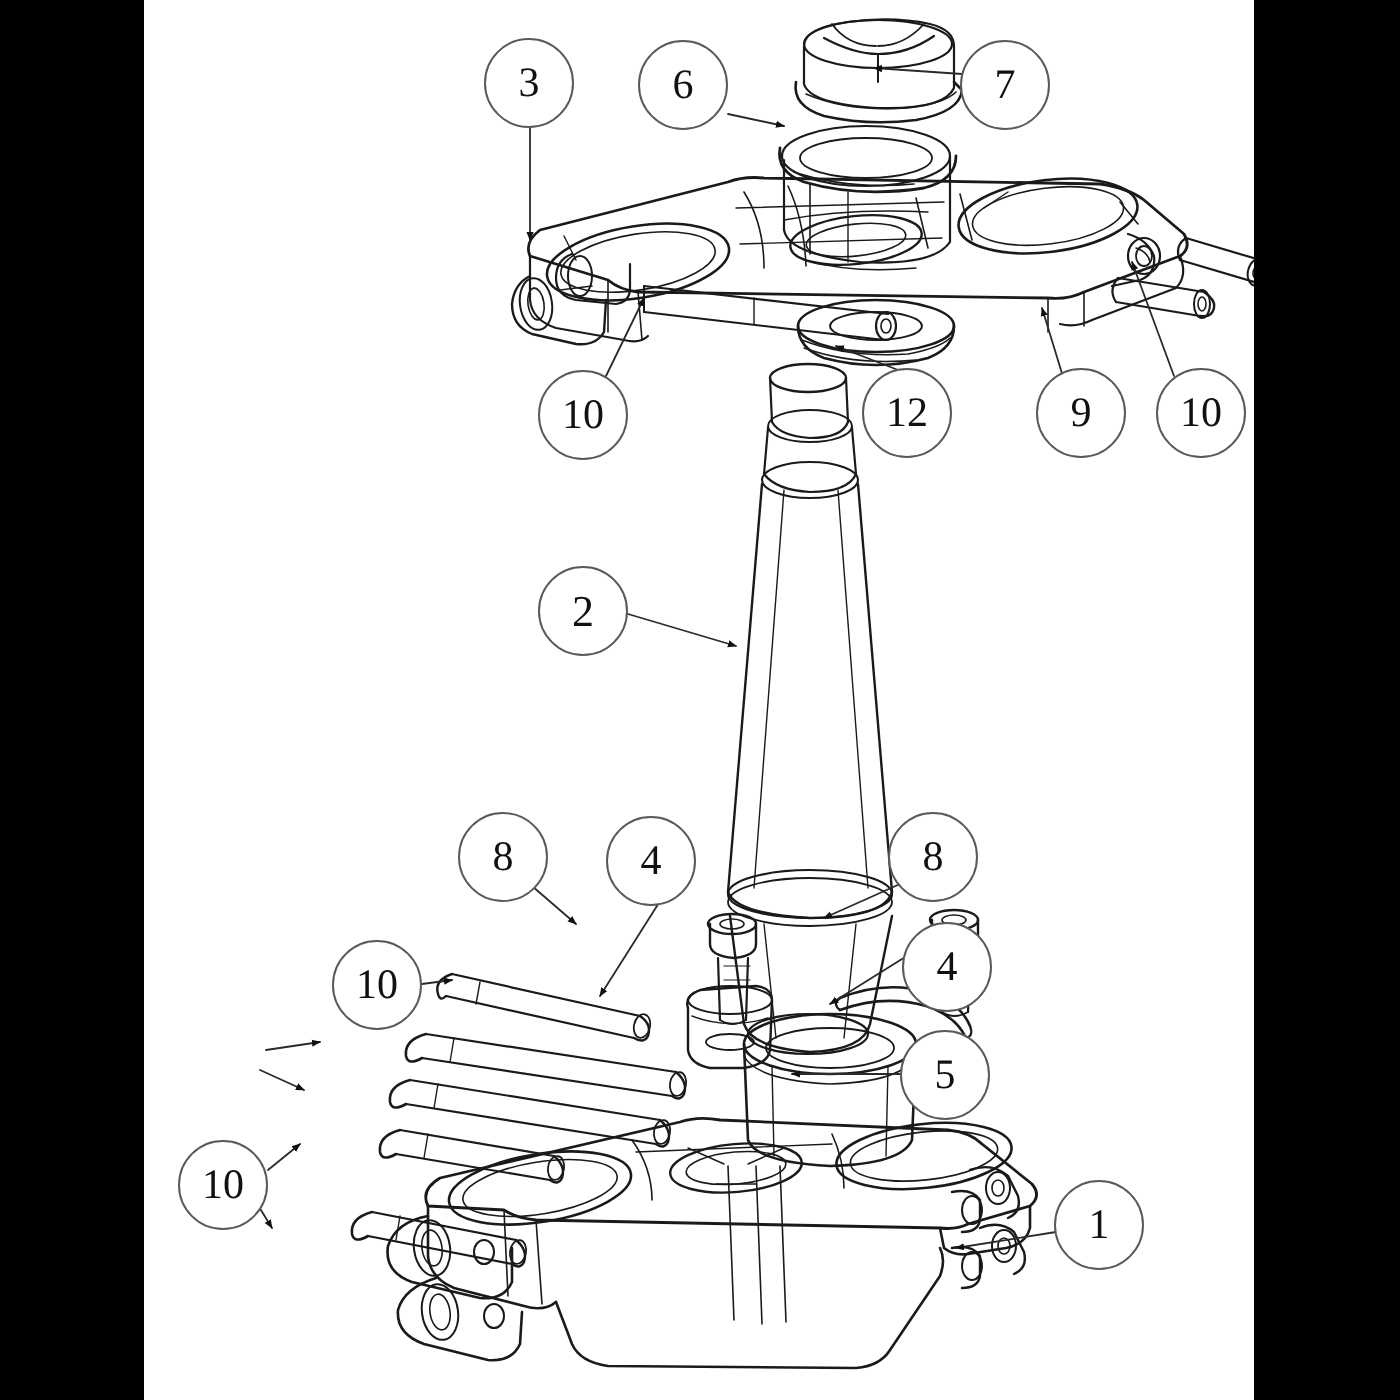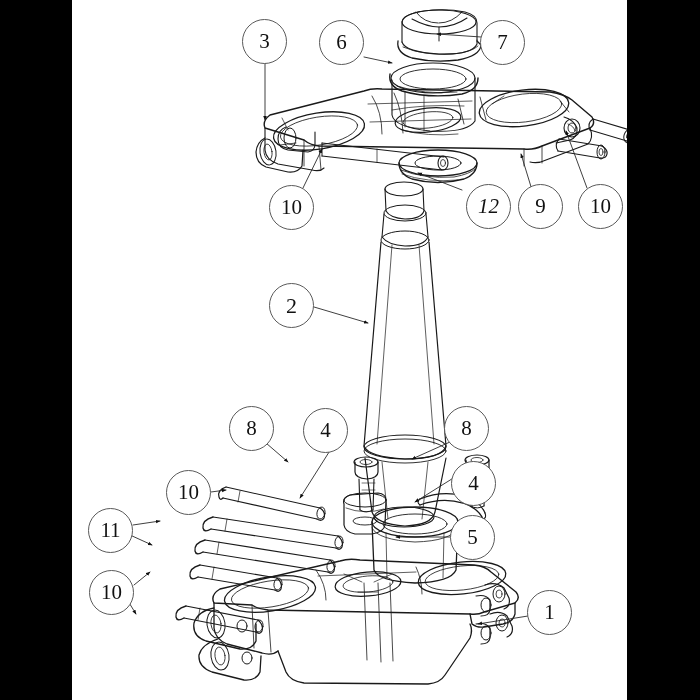--- a/index.html
+++ b/index.html
@@ -337,28 +337,27 @@
           <line x1="56" y1="601" x2="64" y2="614" marker-end="url(#arrow)"></line>
           <line x1="456" y1="616" x2="406" y2="624" marker-end="url(#arrow)"></line>
         </g>
       </g>
     </svg>
 
     <div class="balloon" style="left:170px;top:19px;">3</div>
     <div class="balloon" style="left:247px;top:20px;">6</div>
     <div class="balloon" style="left:408px;top:20px;">7</div>
     <div class="balloon" style="left:197px;top:185px;">10</div>
-    <div class="balloon" style="left:394px;top:184px;font-style:italic;">12</div>
+    <div class="balloon" style="left:359px;top:184px;">12</div>
     <div class="balloon" style="left:446px;top:184px;">9</div>
     <div class="balloon" style="left:506px;top:184px;">10</div>
     <div class="balloon b2" style="left:197px;top:283px;">2</div>
     <div class="balloon" style="left:157px;top:406px;">8</div>
     <div class="balloon" style="left:231px;top:408px;">4</div>
     <div class="balloon" style="left:372px;top:406px;">8</div>
     <div class="balloon" style="left:379px;top:461px;">4</div>
     <div class="balloon" style="left:94px;top:470px;">10</div>
     <div class="balloon" style="left:378px;top:515px;">5</div>
-    <div class="balloon" style="left:16px;top:508px;">11</div>
     <div class="balloon" style="left:17px;top:570px;">10</div>
     <div class="balloon" style="left:455px;top:590px;">1</div>
 
   </div>
 </div>
 
 </body></html>

